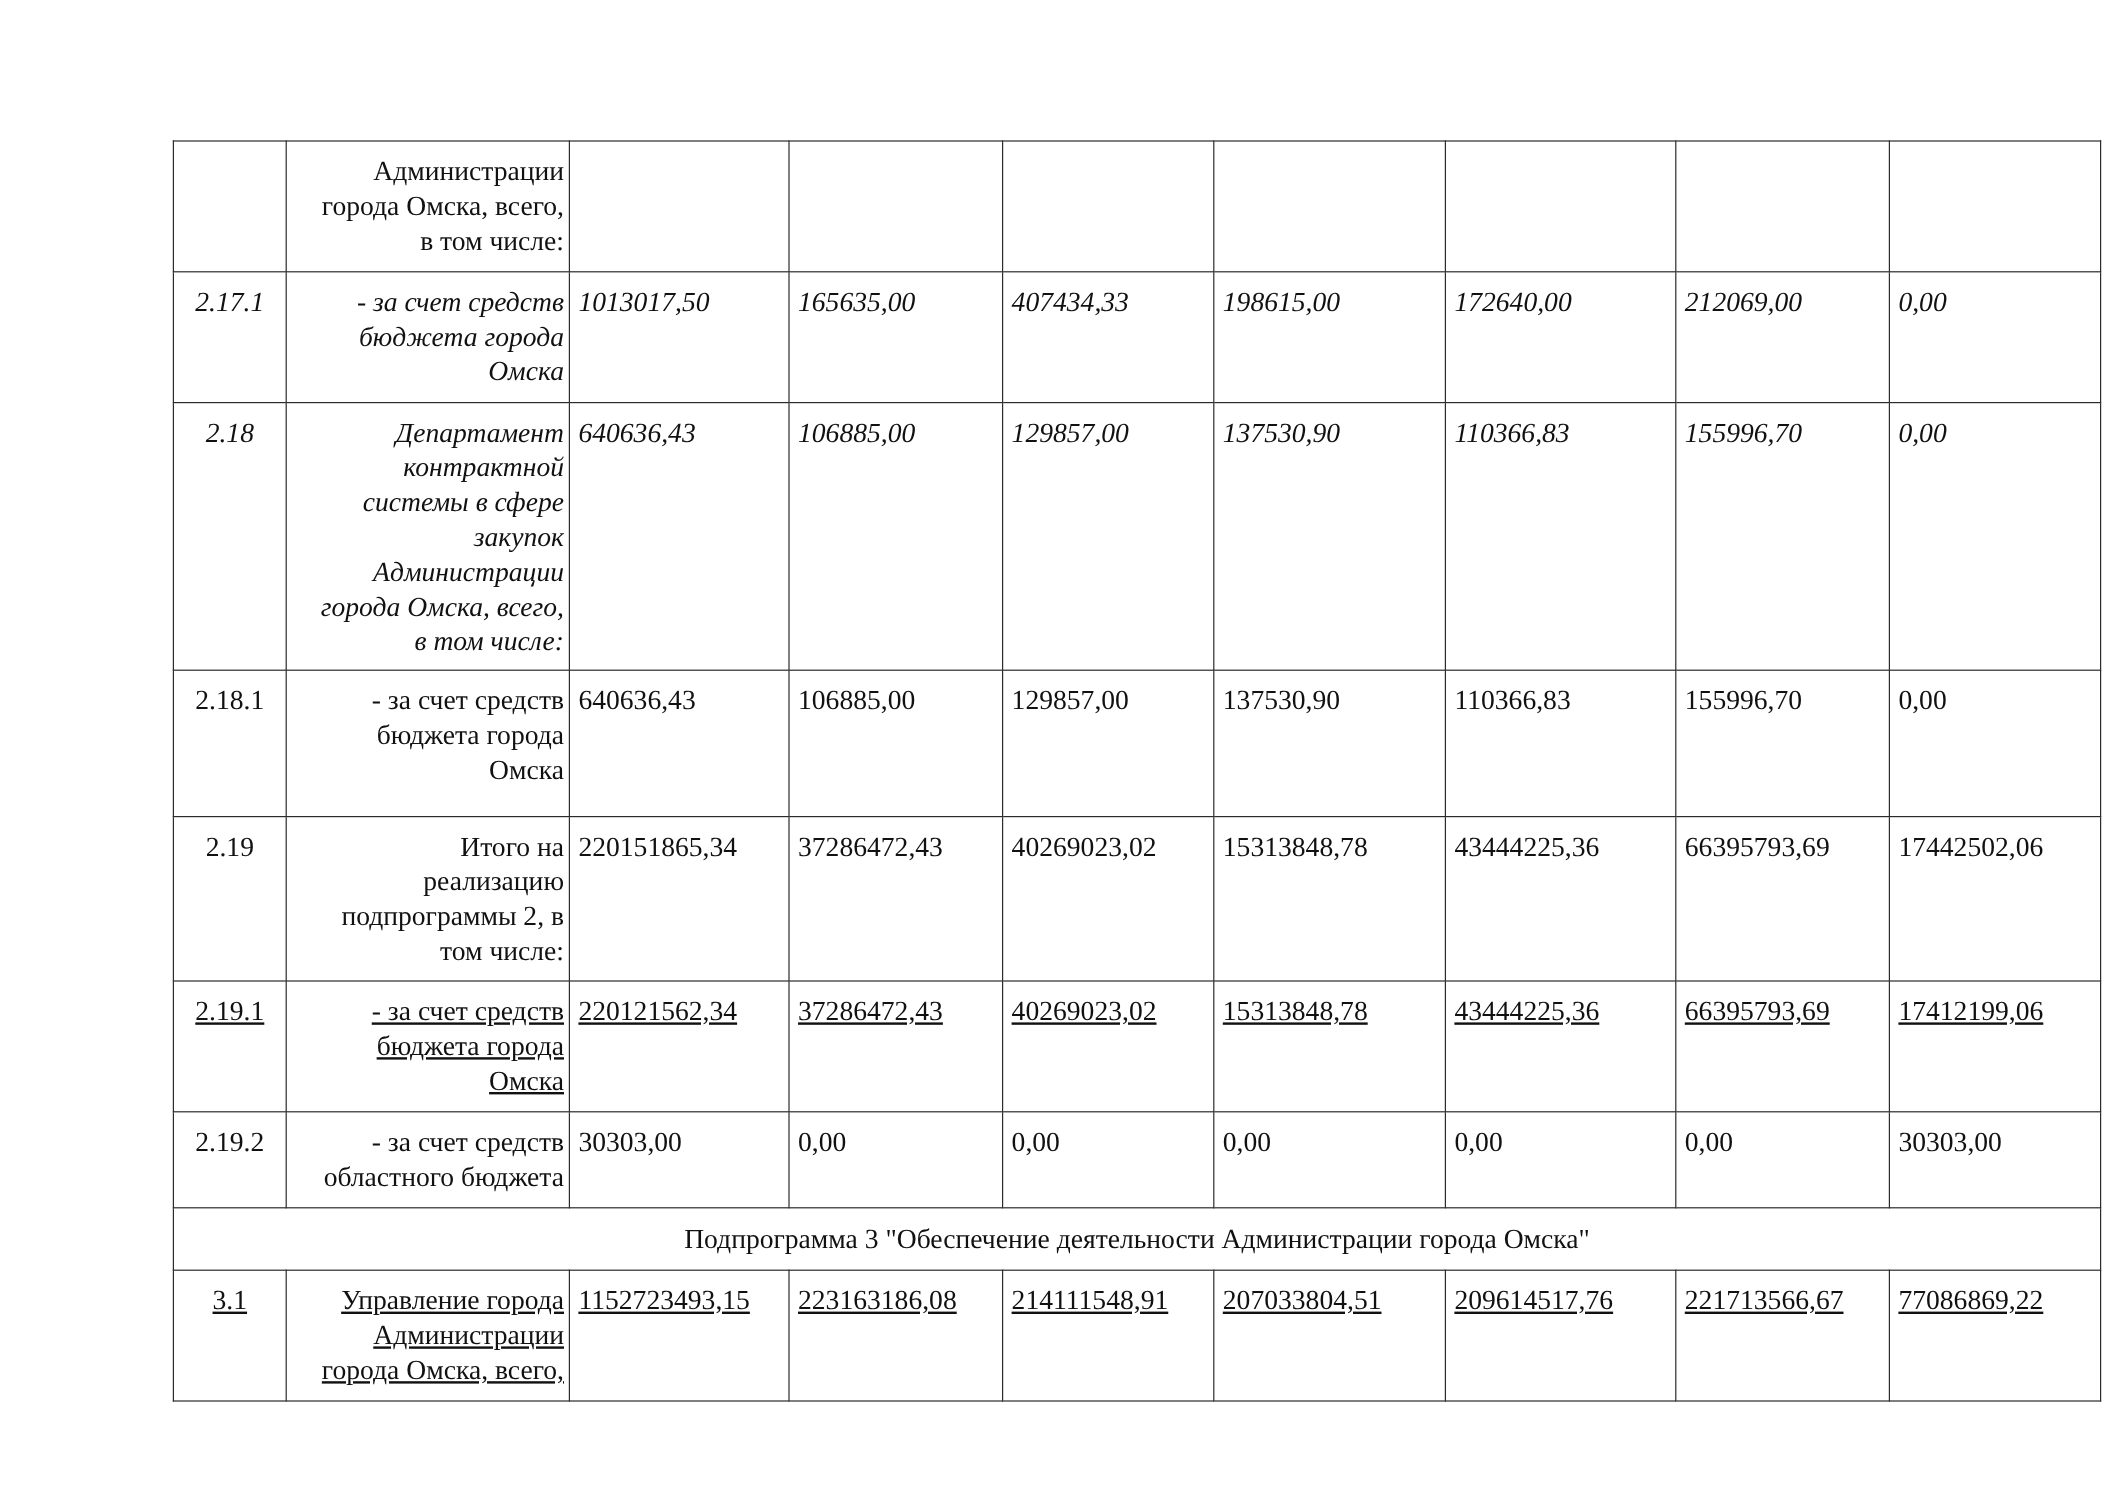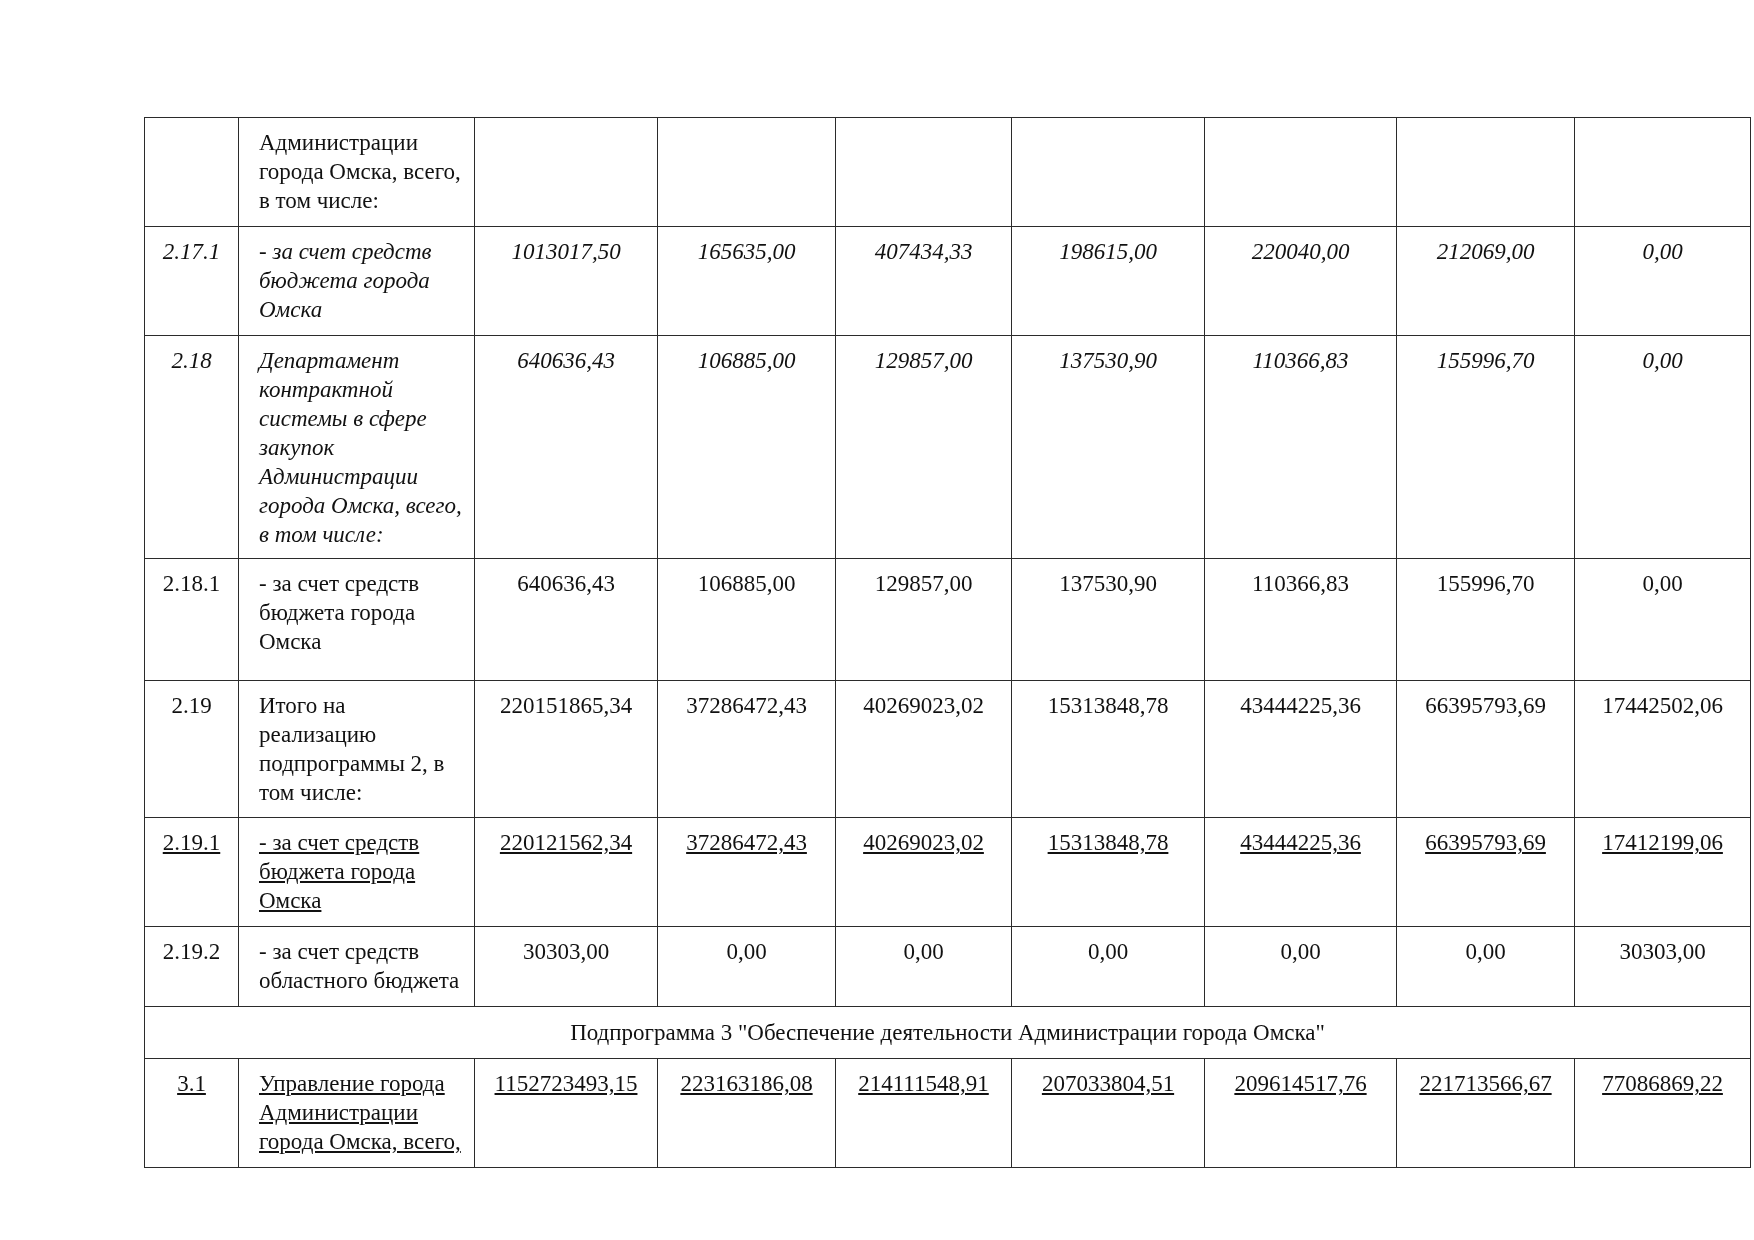--- a/index.html
+++ b/index.html
@@ -28,26 +28,25 @@
       vertical-align: top;
       font-size: 23px;
       line-height: 29px;
       padding: 10px 7px 6px 7px;
       box-sizing: border-box;
     }
     .doc-table td.num-col {
       text-align: center;
     }
     .doc-table td.name-col {
-      text-align: left;
-      padding-left: 20px;
+      text-align: right;
+      padding-left: 8px;
       padding-right: 4px;
     }
     .doc-table td.val-col {
-      text-align: center;
     }
     .doc-table td.section-cell {
       text-align: center;
       vertical-align: middle;
       padding: 8px 6px;
     }
     .name-line {
       display: block;
     }
   </style>
@@ -86,21 +85,21 @@
         <td class="num-col">2.17.1</td>
         <td class="name-col">
           <span class="name-line">- за счет средств</span>
           <span class="name-line">бюджета города</span>
           <span class="name-line">Омска</span>
         </td>
         <td class="val-col">1013017,50</td>
         <td class="val-col">165635,00</td>
         <td class="val-col">407434,33</td>
         <td class="val-col">198615,00</td>
-        <td class="val-col">220040,00</td>
+        <td class="val-col">172640,00</td>
         <td class="val-col">212069,00</td>
         <td class="val-col">0,00</td>
       </tr>
       <tr style="height: 223px; font-style: italic;">
         <td class="num-col">2.18</td>
         <td class="name-col">
           <span class="name-line">Департамент</span>
           <span class="name-line">контрактной</span>
           <span class="name-line">системы в сфере</span>
           <span class="name-line">закупок</span>

